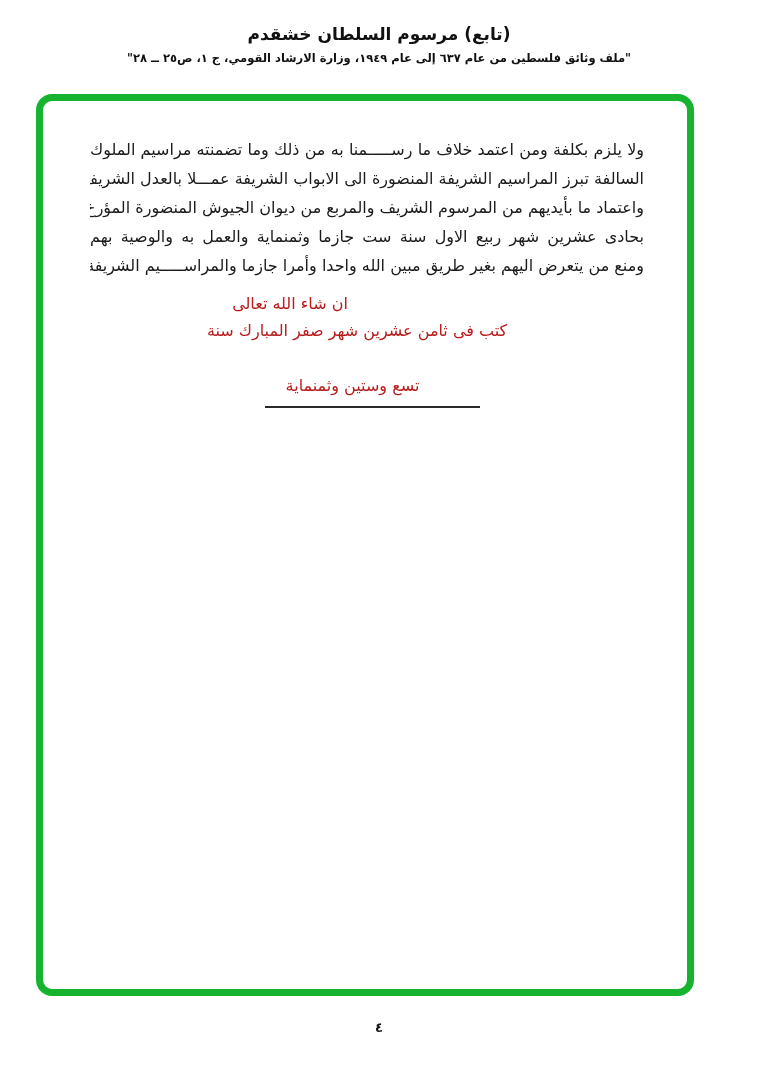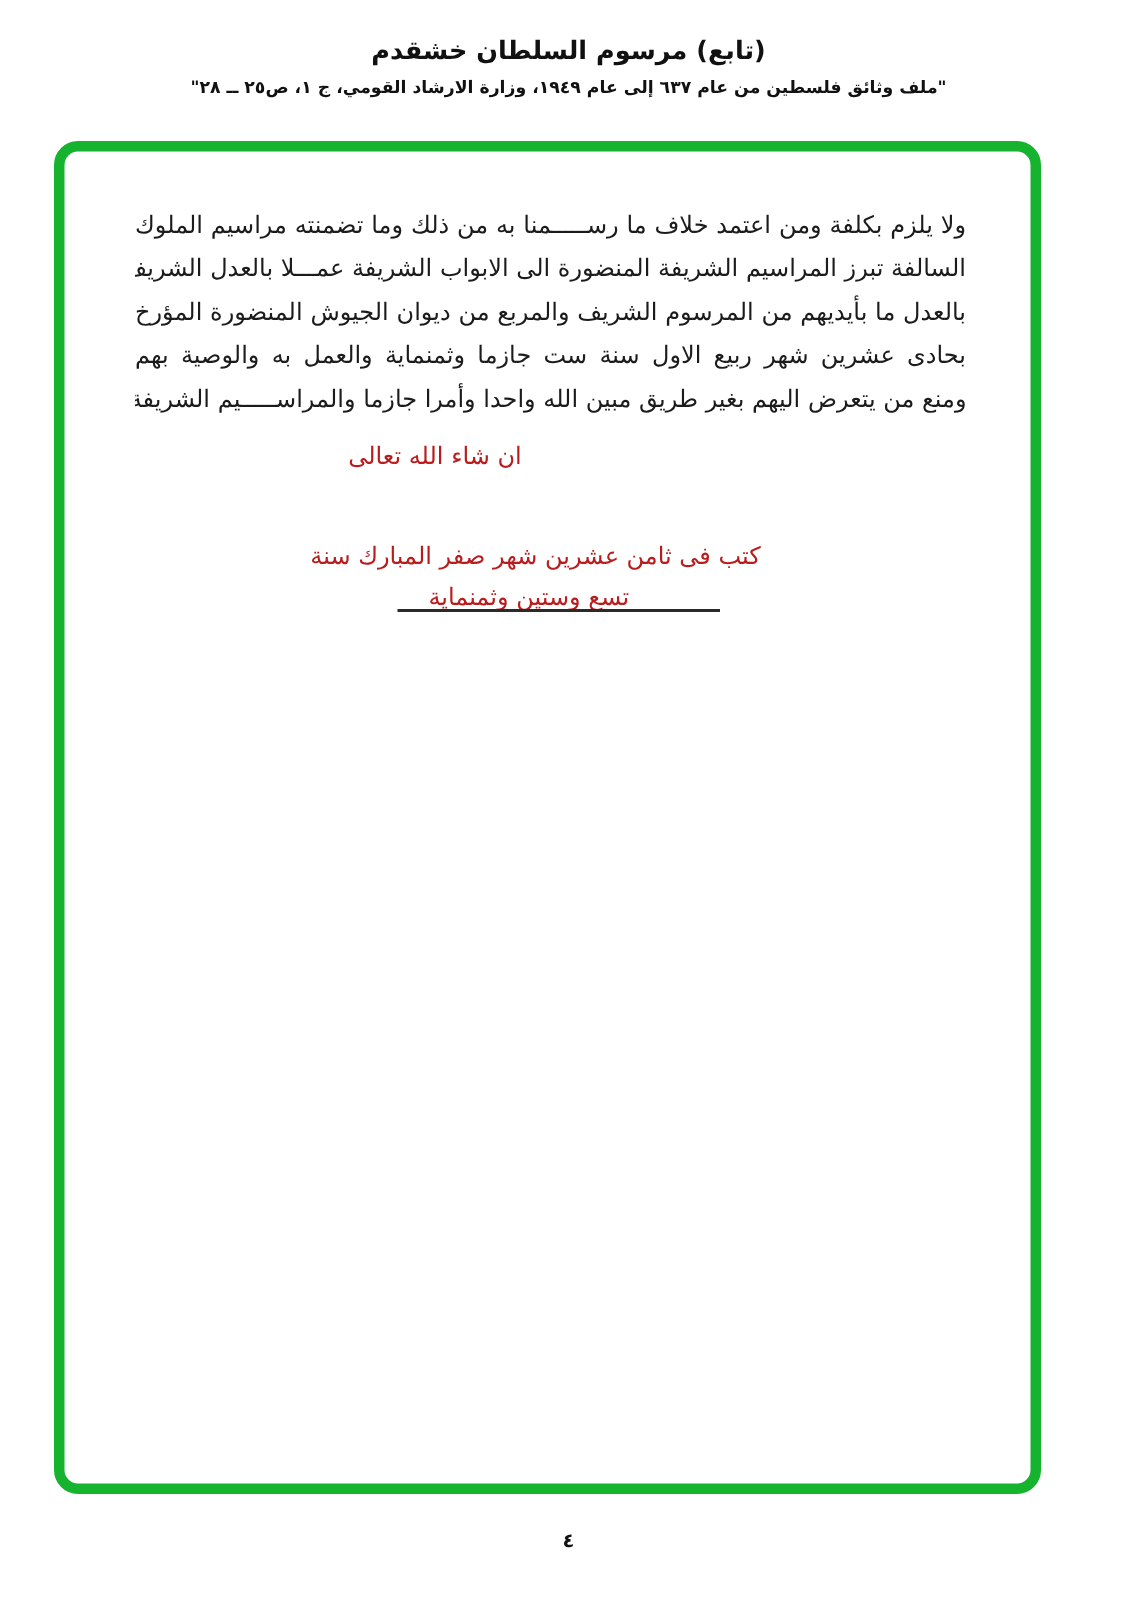--- a/index.html
+++ b/index.html
@@ -71,22 +71,22 @@
   
   .closing-block {
     direction: rtl;
     margin-top: 10px;
     font-size: 16px;
     line-height: 27px;
     color: #b91c1c;
   }
   .closing-line { text-align: center; }
   .closing-line-0 { padding-right: 150px; } 
-  .closing-line-1 { padding-right: 16px; margin-top: 40px; }
-  .closing-line-2 { padding-right: 25px; }
+  .closing-line-1 { padding-right: 16px; }
+  .closing-line-2 { padding-right: 25px; margin-top: 28px; }
 
   
   .signature-rule {
     width: 215px;
     height: 0;
     border-top: 2px solid #2a2a2a;
     margin: 6px 0 0 0;
     position: absolute;
     left: 222px;
     top: 299px;
@@ -112,21 +112,21 @@
   <div class="header">
     <div class="doc-title">(تابع) مرسوم السلطان خشقدم</div>
     <div class="doc-source">"ملف وثائق فلسطين من عام ٦٣٧ إلى عام ١٩٤٩، وزارة الارشاد القومي، ج ١، ص٢٥ ــ ٢٨"</div>
   </div>
 
   <div class="green-frame">
 
     <div class="body-text">
       <p class="body-line">ولا يلزم بكلفة ومن اعتمد خلاف ما رســـــمنا به من ذلك وما تضمنته مراسيم الملوك</p>
       <p class="body-line">السالفة تبرز المراسيم الشريفة المنضورة الى الابواب الشريفة عمـــلا بالعدل الشريف</p>
-      <p class="body-line">بالعدل ما بأيديهم من المرسوم الشريف والمربع من ديوان الجيوش المنضورة المؤرخ</p>
+      <p class="body-line">واعتماد ما بأيديهم من المرسوم الشريف والمربع من ديوان الجيوش المنضورة المؤرخ</p>
       <p class="body-line">بحادى عشرين شهر ربيع الاول سنة ست جازما وثمنماية والعمل به والوصية بهم</p>
       <p class="body-line">ومنع من يتعرض اليهم بغير طريق مبين الله واحدا وأمرا جازما والمراســـــيم الشريفة</p>
     </div>
 
     <div class="closing-block">
       <div class="closing-line closing-line-0">ان شاء الله تعالى</div>
       <div class="closing-line closing-line-1">كتب فى ثامن عشرين شهر صفر المبارك سنة</div>
       <div class="closing-line closing-line-2">تسع وستين وثمنماية</div>
     </div>
 

